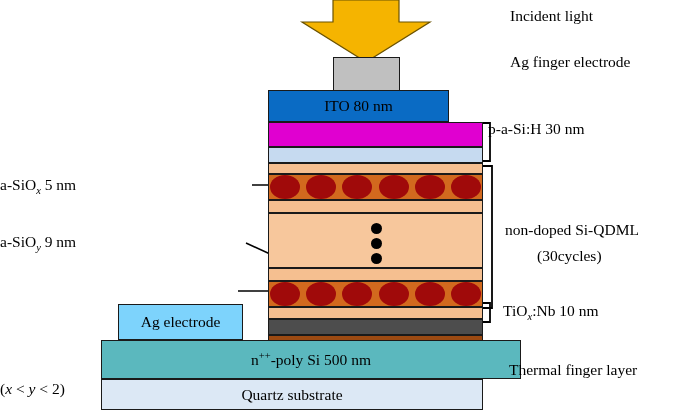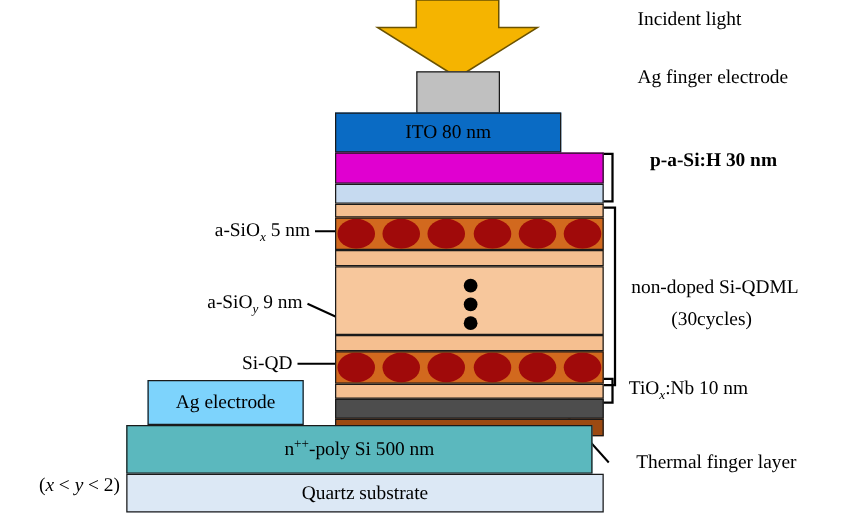--- a/index.html
+++ b/index.html
@@ -37,21 +37,21 @@
   }
 
   
   .note {
     position: absolute;
     font-size: 15.5px;
     line-height: 1.05;
     white-space: nowrap;
   }
   .note.right { text-align: left; }
-  .note.left  { text-align: right; }
+  .note.left  { text-align: left; }
 
   sub, sup {
     font-size: 0.68em;
     line-height: 0;
   }
   .ital { font-style: italic; }
 
   svg.overlay {
     position: absolute;
     left: 0; top: 0;
@@ -185,54 +185,53 @@
   <div class="layer" style="left:268px; top:307px; width:215px; height:12px; background:#F5BF90;"></div>
 
   <div class="layer hatch-gray" style="left:268px; top:319px; width:215px; height:16px; background:#4D4D4D;"></div>
 
   <div class="layer" style="left:268px; top:335px; width:215px; height:14px; background:#9C4A12;"></div>
 
   <div class="layer hatch-gray" style="left:118px; top:304px; width:125px; height:36px; background:#7dd3fc;">
     <div class="layer-label">Ag electrode</div>
   </div>
 
-  <div class="layer hatch-teal" style="left:101px; top:340px; width:373px; height:39px; background:#5BB8BE;">
+  <div class="layer hatch-teal" style="left:101px; top:340px; width:420px; height:39px; background:#5BB8BE;">
     <div class="layer-label">
       <span>n</span><sup>++</sup><span>-poly Si  500 nm</span>
     </div>
   </div>
 
   <div class="layer hatch-quartz" style="left:101px; top:379px; width:382px; height:31px; background:#DCE8F5;">
     <div class="layer-label">Quartz substrate</div>
   </div>
 
   <div class="note right" style="left:510px; top:54px;">Ag finger electrode</div>
 
   <div class="note right" style="left:510px; top:8px;">Incident light</div>
 
-  <div class="note right" style="left:520px; top:121px;font-weight:bold;">p-a-Si:H  30 nm</div>
+  <div class="note right" style="left:488px; top:121px;">p-a-Si:H  30 nm</div>
 
 
   <div class="note right" style="left:505px; top:222px;">non-doped Si-QDML</div>
 
   <div class="note right" style="left:537px; top:248px;">(30cycles)</div>
 
   <div class="note right" style="left:503px; top:303px;">
     <span>TiO</span><sub class="ital">x</sub><span>:Nb  10 nm</span>
   </div>
 
   <div class="note right" style="left:509px; top:362px;">Thermal finger layer</div>
 
   <div class="note left" style="left:0px; width:248px; top:177px;">
     <span>a-SiO</span><sub class="ital">x</sub><span> 5 nm</span>
   </div>
 
   <div class="note left" style="left:0px; width:242px; top:234px;">
     <span>a-SiO</span><sub class="ital">y</sub><span> 9 nm</span>
   </div>
 
-  <div class="note left" style="left:0px; width:234px; top:283px;">Si-QD</div>
 
   <div class="note left" style="left:0px; width:96px; top:381px;">
     <span>(</span><span class="ital">x</span><span> &lt; </span><span class="ital">y</span><span> &lt; 2)</span>
   </div>
 
 </div>
 
 </body></html>

